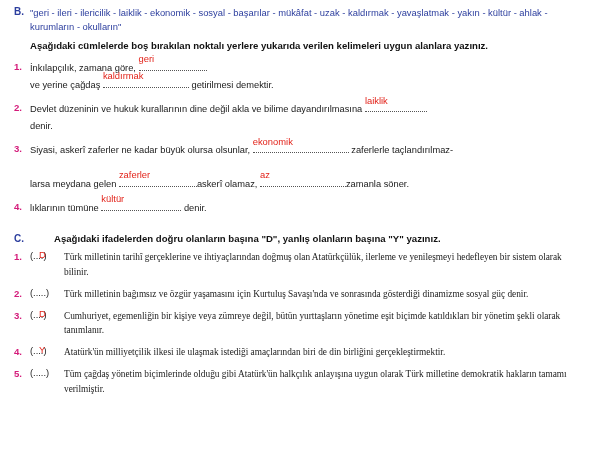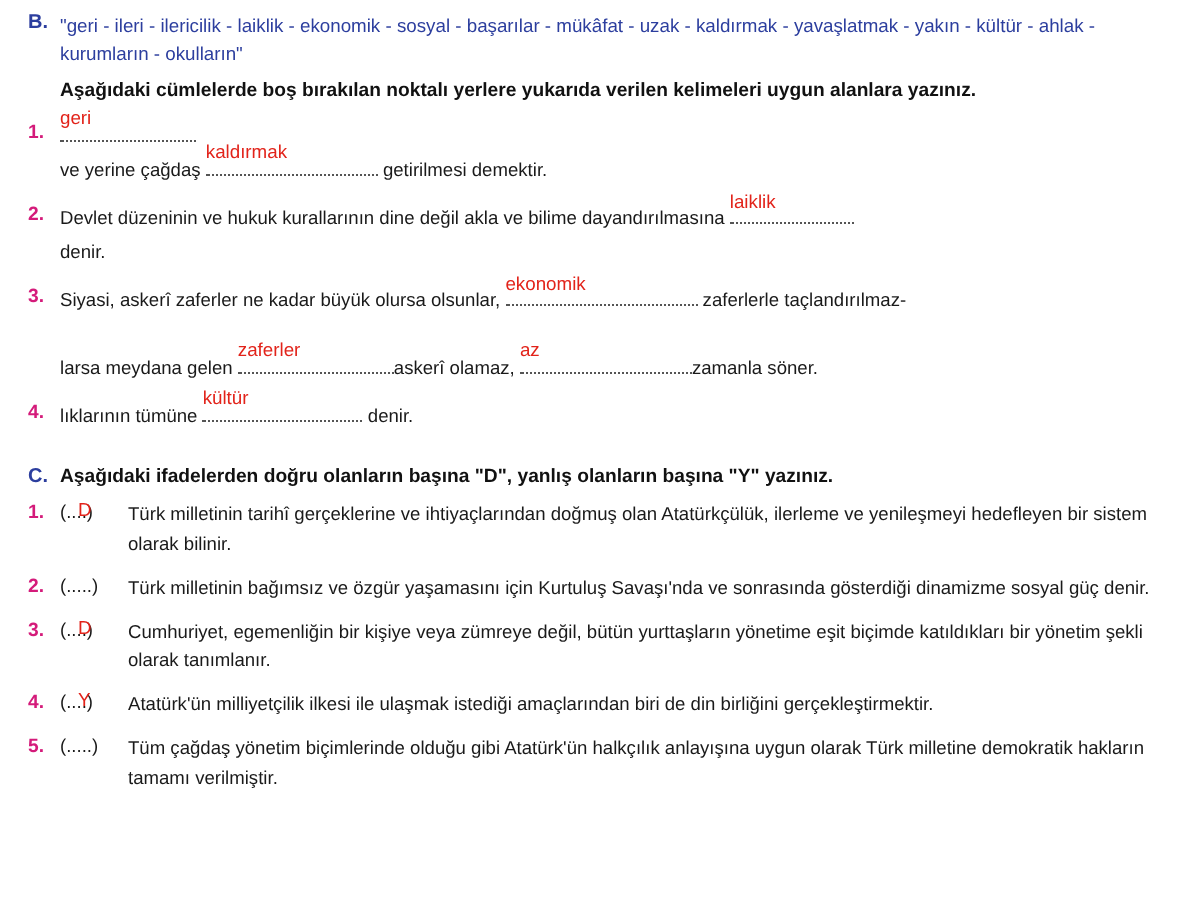--- a/index.html
+++ b/index.html
@@ -102,20 +102,21 @@
     display: flex;
     align-items: flex-start;
     padding: 9px 14px 0 14px;
   }
   .sec-c-head .sec-letter { color: #2c3e9e; }
   .sec-c-text {
     font-weight: bold;
     font-size: 9.6px;
     color: #111;
     flex: 1;
+    margin-left: 24px;
   }
   .c-items {
     padding: 6px 14px 0 14px;
   }
   .c-item {
     display: flex;
     align-items: flex-start;
     margin-bottom: 7px;
   }
   .c-num {
@@ -136,39 +137,40 @@
     color: #e2231a;
     position: absolute;
     left: 9px;
     top: -1px;
     font-size: 9.4px;
   }
   .c-text {
     flex: 1;
     font-size: 9.3px;
     line-height: 1.6;
+    font-family: Liberation Serif, serif;
   }
 </style>
 </head>
 <body>
 
 <div class="page">
 
   <div class="sec-b-head">
     <div class="sec-letter">B.</div>
     <div class="wordbank">"geri - ileri - ilericilik - laiklik - ekonomik - sosyal - başarılar - mükâfat - uzak - kaldırmak - yavaşlatmak - yakın - kültür - ahlak - kurumların - okulların"</div>
   </div>
 
   <div class="instruction">Aşağıdaki cümlelerde boş bırakılan noktalı yerlere yukarıda verilen kelimeleri uygun alanlara yazınız.</div>
 
   <div class="items" id="b-items">
       <div class="item">
         <div class="item-num">1.</div>
         <div class="item-body">
-          <div class="line-row"><span class="blank" style="width: 68px;"><span class="ans">geri</span></span></div>
+          <div class="line-row"><span>İnkılapçılık, zamana göre, </span><span class="blank" style="width: 68px;"><span class="ans">geri</span></span></div>
           <div class="line-row"><span>ve yerine çağdaş </span><span class="blank" style="width: 86px;"><span class="ans">kaldırmak</span></span><span> getirilmesi demektir.</span></div>
         </div>
       </div>
       <div class="item">
         <div class="item-num">2.</div>
         <div class="item-body">
           <div class="line-row"><span>Devlet düzeninin ve hukuk kurallarının dine değil akla ve bilime dayandırılmasına </span><span class="blank" style="width: 62px;"><span class="ans">laiklik</span></span></div>
           <div class="line-row"><span>denir.</span></div>
         </div>
       </div>

